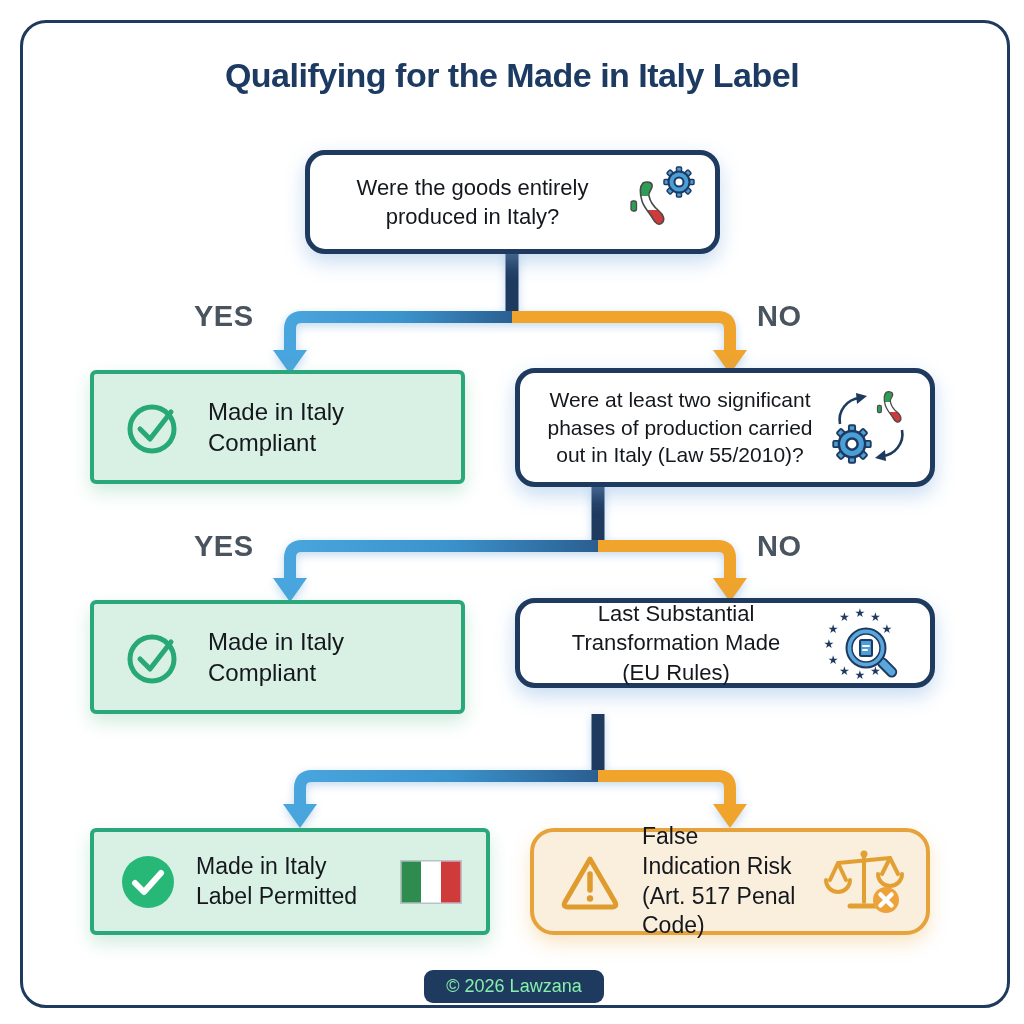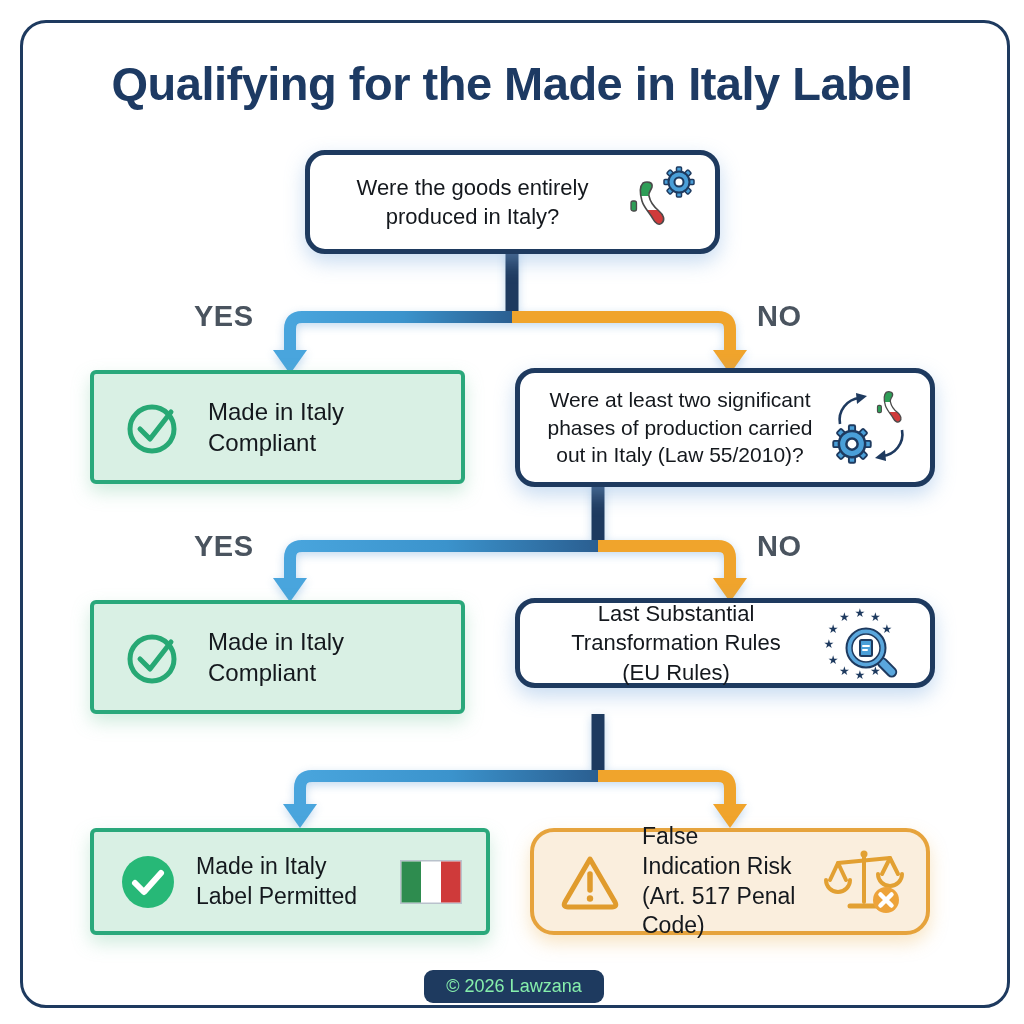--- a/index.html
+++ b/index.html
@@ -6,21 +6,21 @@
   .canvas{
     position:relative;width:1024px;height:1024px;background:#ffffff;overflow:hidden;
     font-family:"Liberation Sans", sans-serif;
   }
   .frame{
     position:absolute;left:20px;top:20px;width:984px;height:982px;
     border:3px solid #1e3a5f;border-radius:26px;background:#fff;
   }
   .title{
     position:absolute;left:0;top:56px;width:1024px;text-align:center;
-    font-size:47px;font-weight:800;color:#1d3a63;letter-spacing:-0.5px;
+    font-size:34px;font-weight:800;color:#1d3a63;letter-spacing:-0.5px;
   }
   .arrows{position:absolute;left:0;top:0;filter:drop-shadow(0 3px 5px rgba(120,170,220,.45));}
   .node{position:absolute;display:flex;align-items:center;box-sizing:border-box;z-index:2;}
   .qbox{
     background:#ffffff;border:5px solid #1e3a5f;border-radius:20px;
     box-shadow:0 8px 20px rgba(130,175,225,.45);
     padding:0 18px 0 22px;gap:10px;
   }
   .greenbox{
     background:#d9f0e4;border:4px solid #2aa87b;border-radius:6px;
@@ -174,21 +174,21 @@
     </svg>
     <div class="rtext">
       <div>Made in Italy</div>
       <div>Compliant</div>
     </div>
   </div>
 
   <div class="node qbox" style="left:515px;top:598px;width:420px;height:90px;">
     <div class="qtext">
       <div>Last Substantial</div>
-      <div>Transformation Rules</div>
+      <div>Transformation Made</div>
       <div>(EU Rules)</div>
     </div>
     <svg class="icn" width="92" height="86" viewBox="0 0 92 86">
       <g fill="#1e3a5f" font-size="12" font-family="'DejaVu Sans', sans-serif" text-anchor="middle">
         <text x="40" y="17">★</text>
           <text x="55.5" y="21">★</text>
           <text x="66.8" y="32.5">★</text>
         <text x="55.5" y="74.8">★</text>
           <text x="40" y="79">★</text>
           <text x="24.5" y="74.8">★</text>

